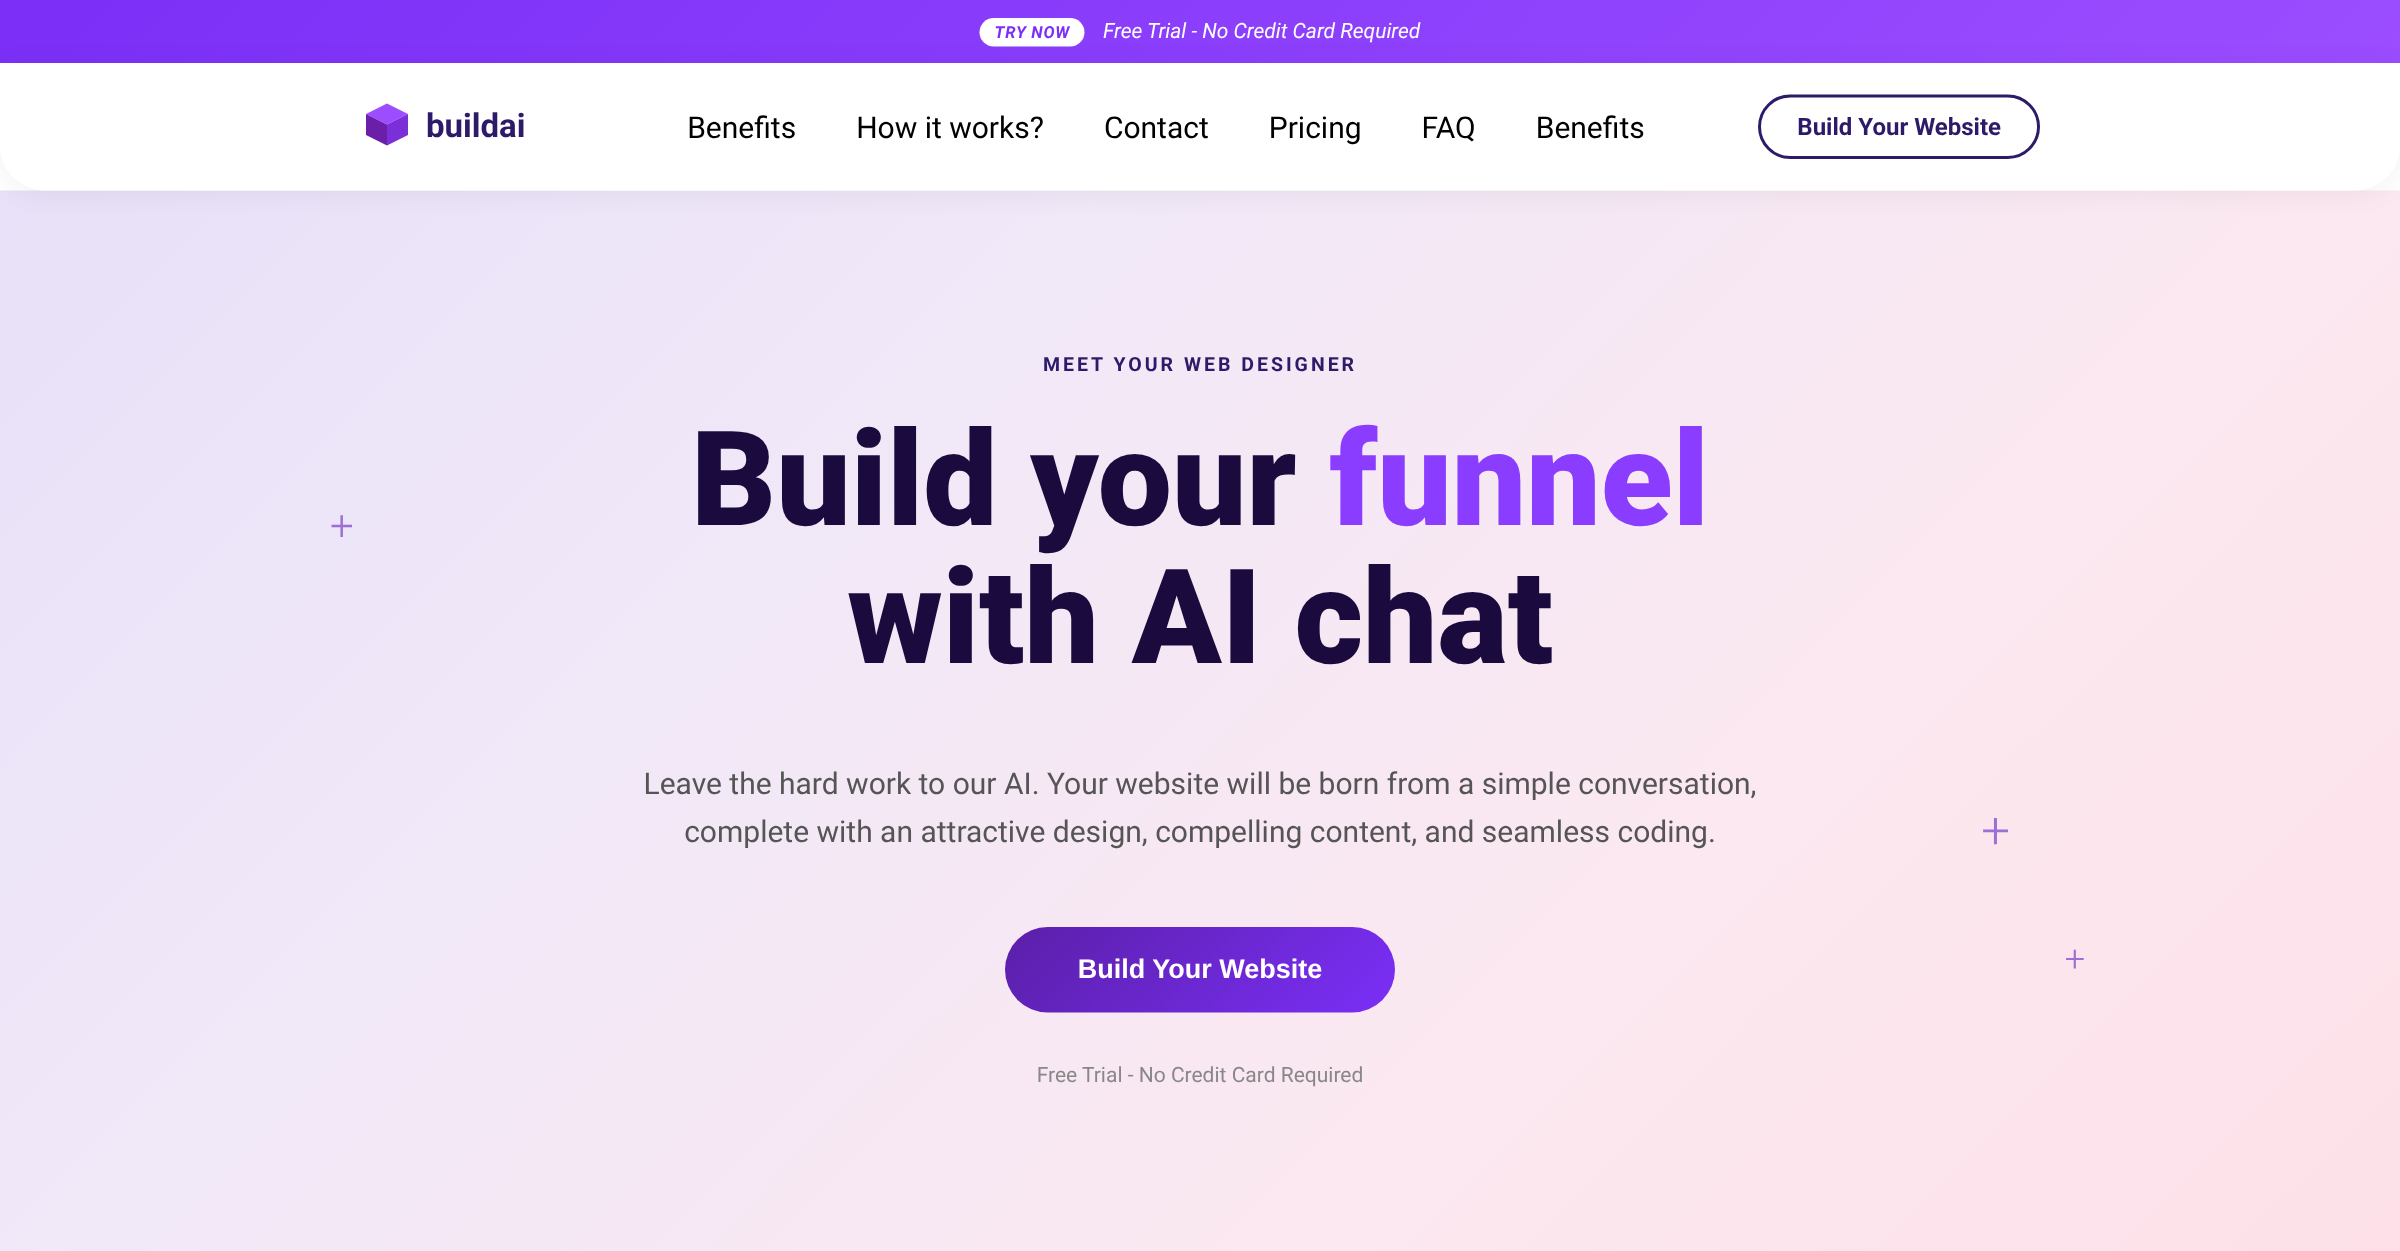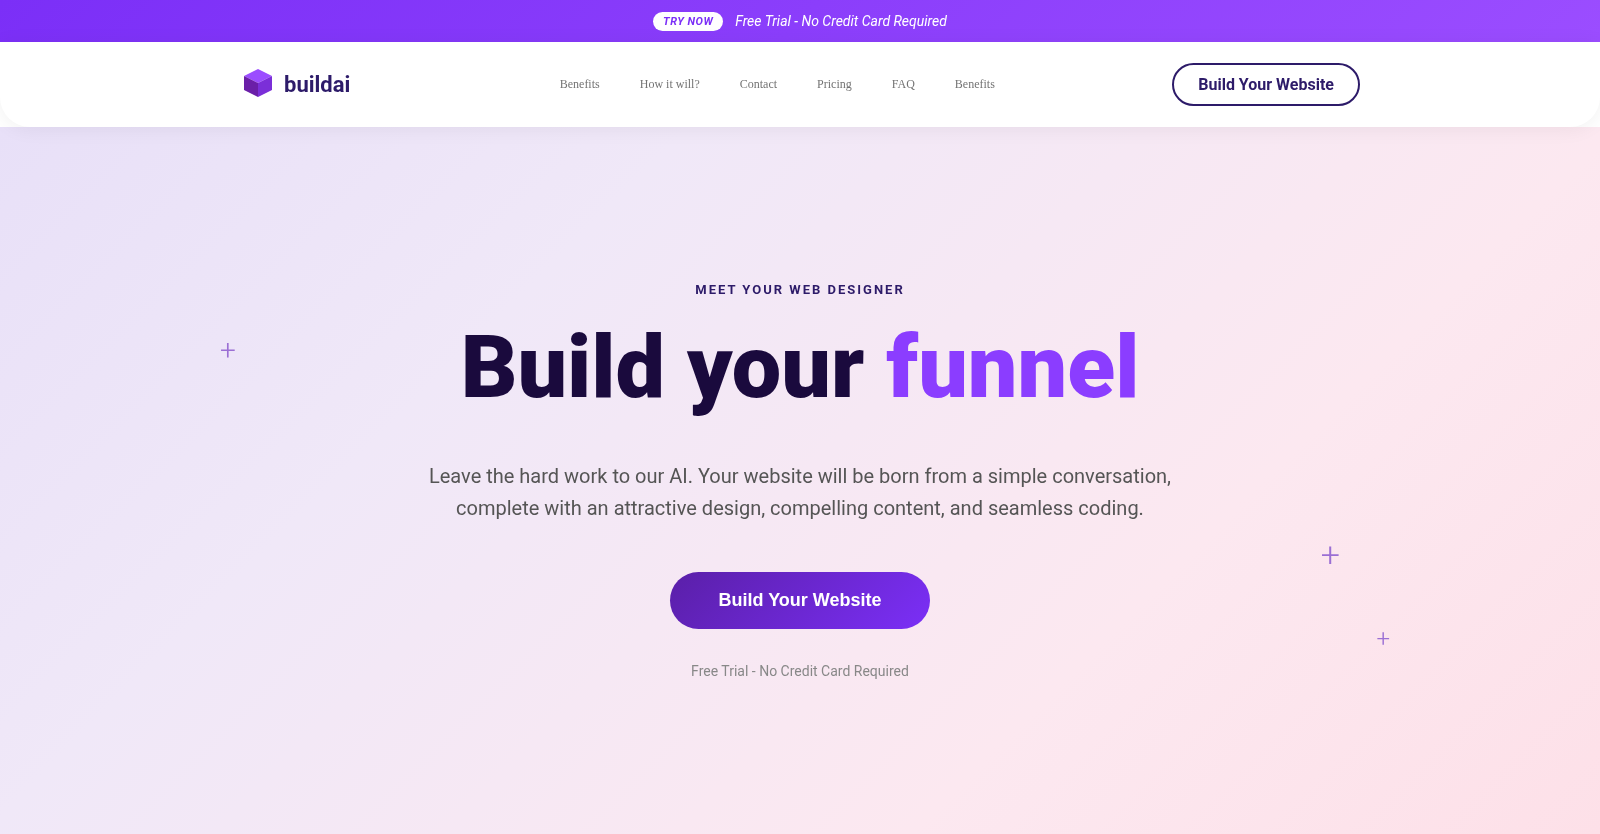--- a/index.html
+++ b/index.html
@@ -81,26 +81,25 @@
 
     .nav-links {
       display: flex;
       align-items: center;
       gap: 40px;
       flex: 1;
       justify-content: center;
     }
 
     .nav-link {
-      font-size: 12px;
-      color: #737373;
+      font-size: 20px;
+      color: #000000;
       text-decoration: none;
       font-weight: 400;
       cursor: pointer;
-      font-family: Liberation Serif, serif;
     }
 
     .nav-cta {
       font-size: 16px;
       font-weight: 700;
       color: #2d1b69;
       text-decoration: none;
       border: 2px solid #2d1b69;
       padding: 10px 24px;
       border-radius: 30px;
@@ -228,21 +227,21 @@
           <polygon points="4,11 18,18 18,32 4,25" fill="#6b1fa8"></polygon>
 
           <polygon points="32,11 18,18 18,32 32,25" fill="#7b2fd8"></polygon>
         </svg>
       </span>
       <span class="logo-text">buildai</span>
     </a>
 
     <div class="nav-links">
       <a class="nav-link">Benefits</a>
-      <a class="nav-link">How it will?</a>
+      <a class="nav-link">How it works?</a>
       <a class="nav-link">Contact</a>
       <a class="nav-link">Pricing</a>
       <a class="nav-link">FAQ</a>
       <a class="nav-link">Benefits</a>
     </div>
 
     <a class="nav-cta">Build Your Website</a>
   </div>
 </nav>
 
@@ -250,20 +249,21 @@
 
   <span class="plus-decoration plus-1">+</span>
   <span class="plus-decoration plus-2">+</span>
   <span class="plus-decoration plus-3">+</span>
 
   <div class="hero-content">
     <p class="meet-label">MEET YOUR WEB DESIGNER</p>
 
     <h1 class="hero-title">
       <span>Build your </span><span class="purple">funnel</span><br>
+      <span>with AI chat</span>
     </h1>
 
     <p class="hero-subtitle">Leave the hard work to our AI. Your website will be born from a simple conversation, complete with an attractive design, compelling content, and seamless coding.</p>
 
     <div>
       <button class="hero-cta">Build Your Website</button>
       <p class="free-trial-text">Free Trial - No Credit Card Required</p>
     </div>
   </div>
 </section>

